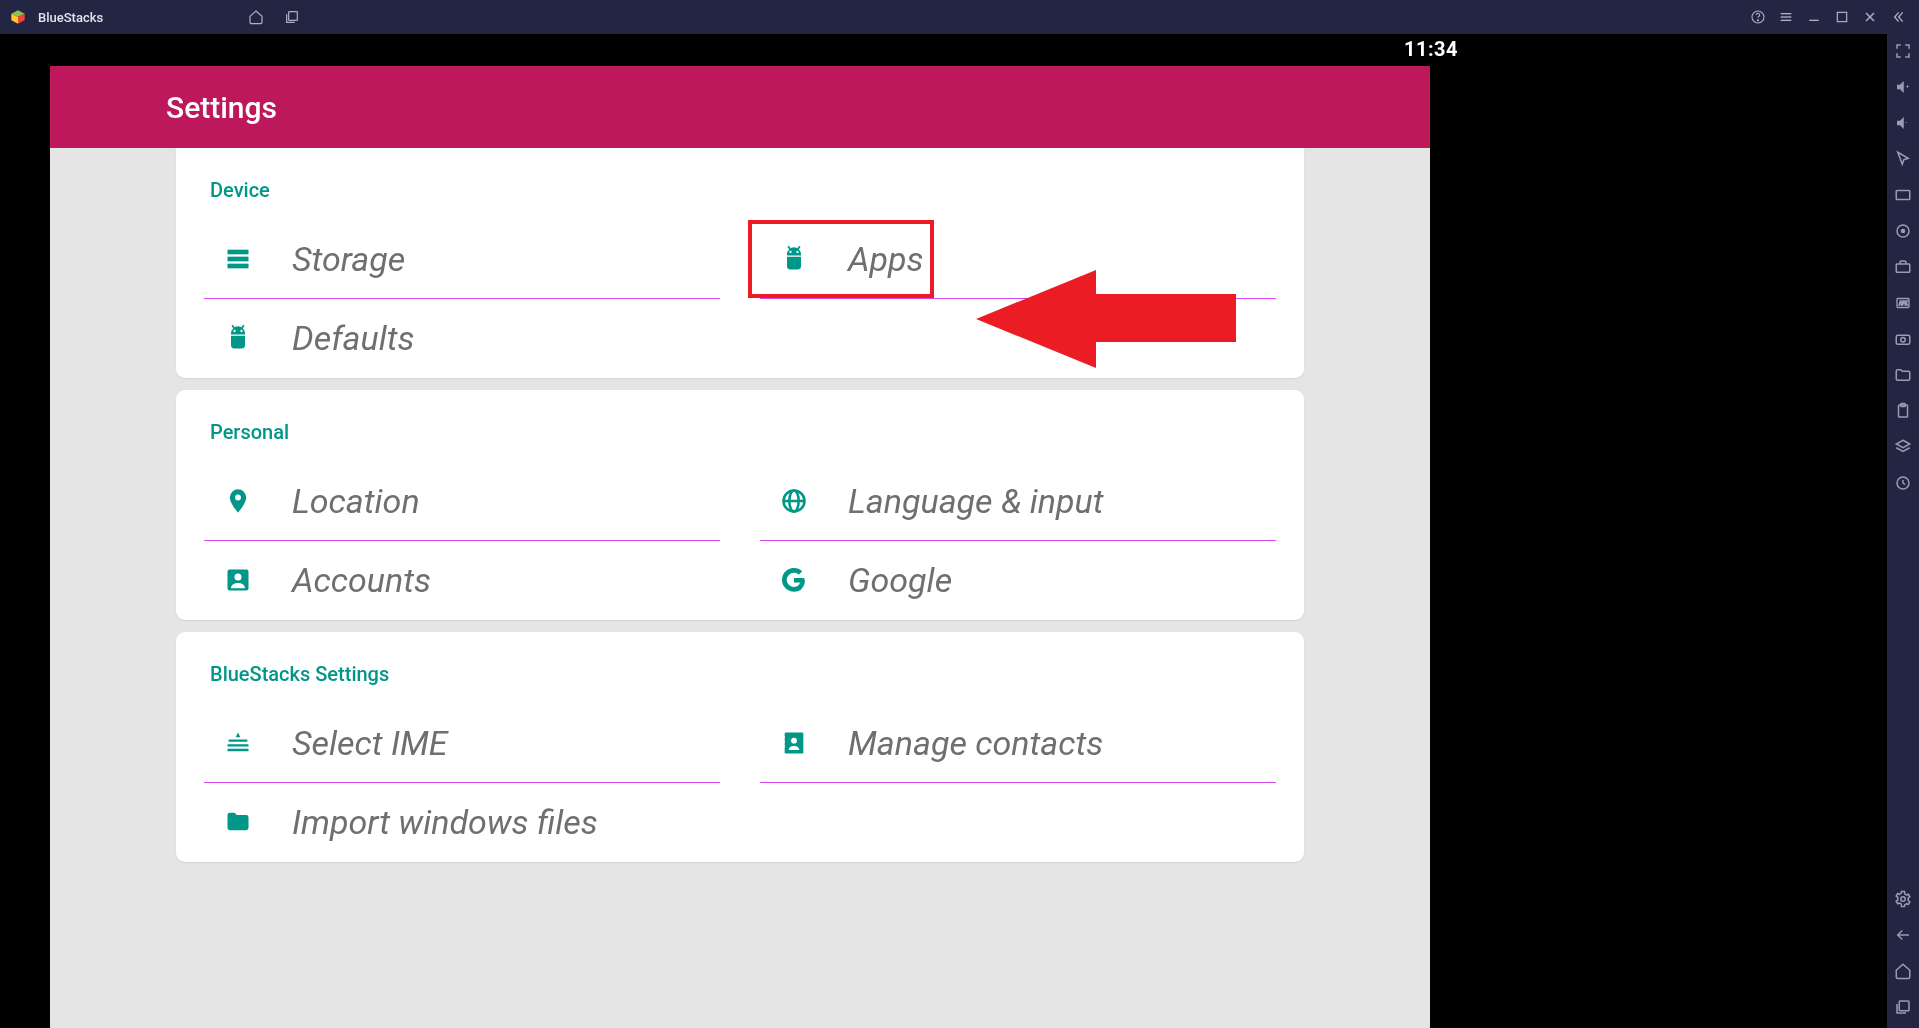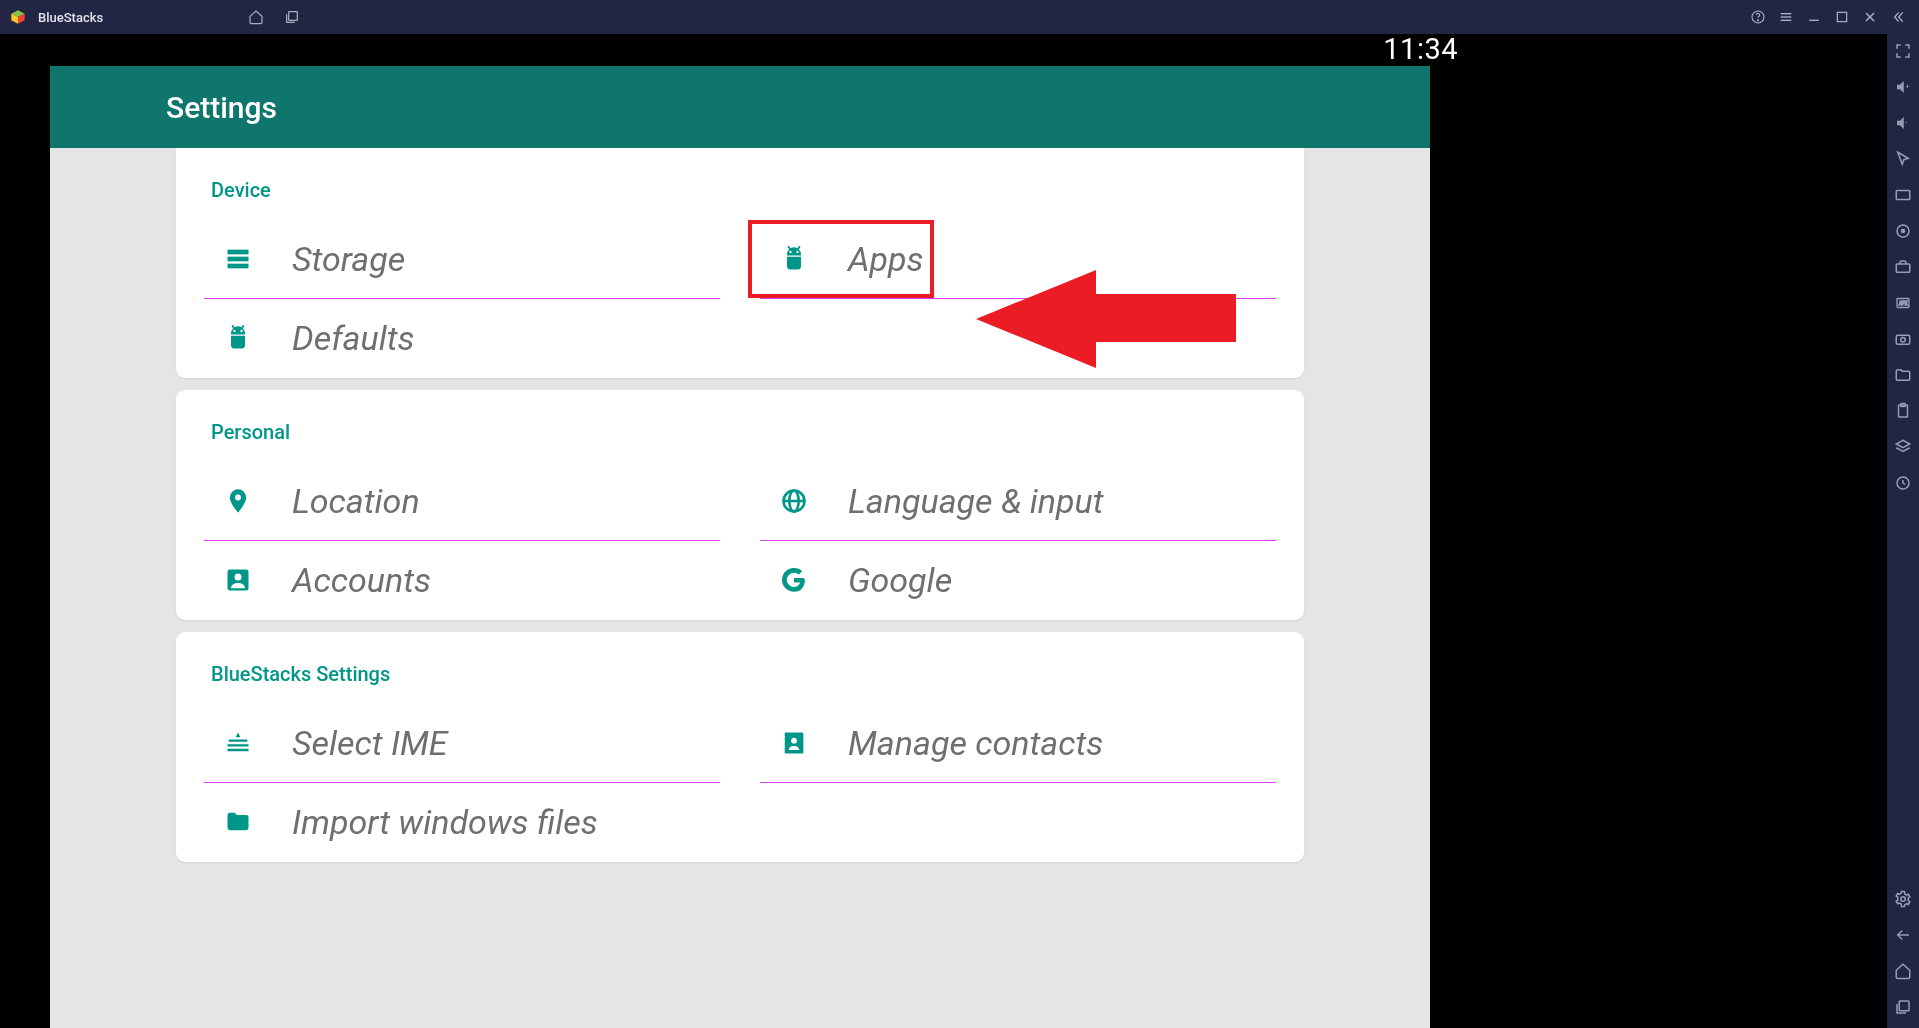--- a/index.html
+++ b/index.html
@@ -40,54 +40,53 @@
   background: #000;
 }
 .statusbar {
   position: absolute;
   top: 0; right: 0;
   height: 30px;
   display: flex; align-items: center; justify-content: flex-end;
   padding-right: 22px;
   color: #fff;
 }
-.statusbar-time { font-size: 29px; font-weight: 400; letter-spacing: 0.5px; }
+.statusbar-time { font-size: 20px; font-weight: 700; letter-spacing: 0.5px; }
 .android-screen {
   position: absolute;
   left: 50px;
   top: 32px;
   width: 1380px;
   bottom: 0;
   background: #e5e5e5;
   overflow: hidden;
 }
 .settings-header {
   height: 82px;
-  background: #0f766e;
+  background: #be185d;
   display: flex; align-items: center;
   padding-left: 116px;
 }
 .settings-title { color: #fff; font-size: 30px; font-weight: 500; }
 .settings-body {
   padding: 0 126px 0 126px;
 }
 .card {
   background: #fff;
   margin-top: 12px;
   border-radius: 9px;
   box-shadow: 0 1px 2px rgba(0,0,0,0.08);
   padding-bottom: 2px;
 }
 .card:first-child { margin-top: 0; border-top-left-radius:0; border-top-right-radius:0; }
 .section-title {
   color: #009688;
   font-size: 20px;
   font-weight: 500;
-  padding: 30px 0 18px 18px;
-  margin-left: 17px;
+  padding: 30px 0 18px 34px;
 }
 .row-grid {
   display: flex;
   padding: 0 28px;
 }
 .row-cell {
   flex: 1;
   display: flex;
   align-items: center;
   height: 78px;

